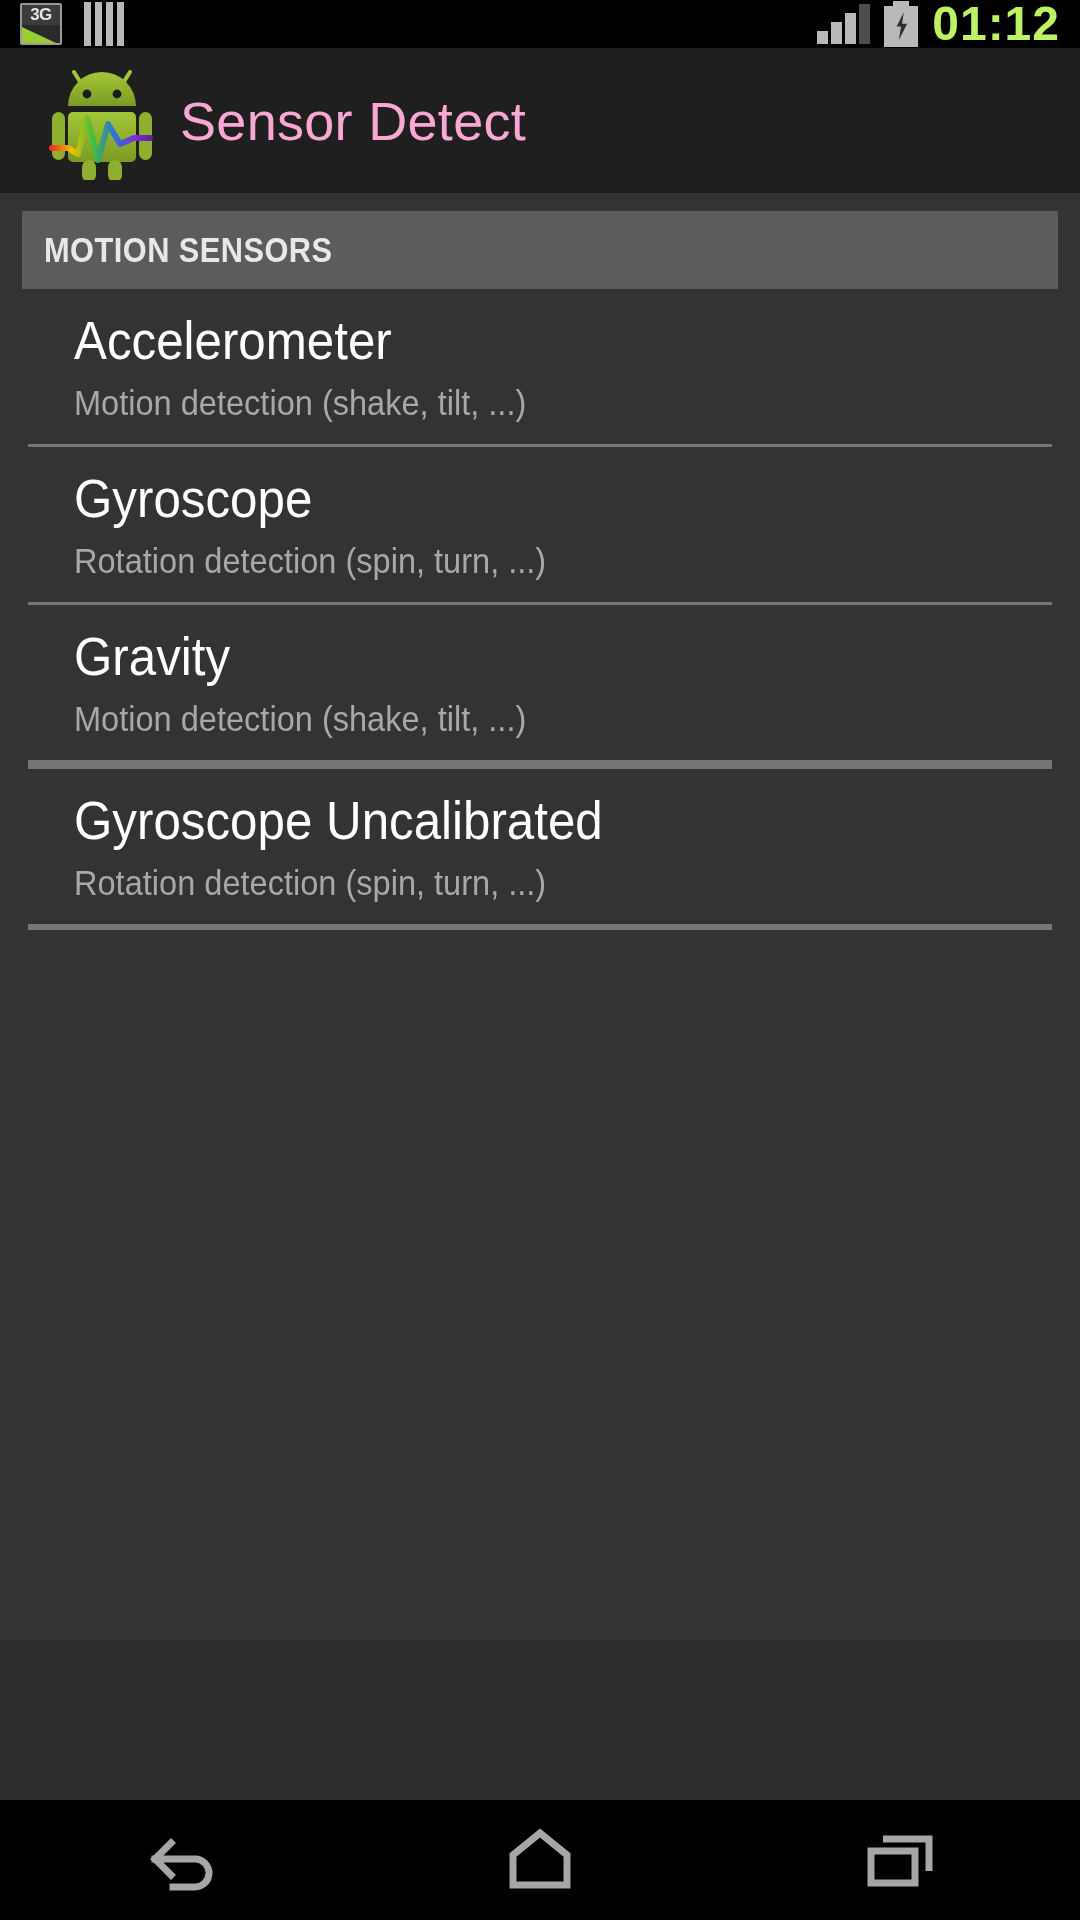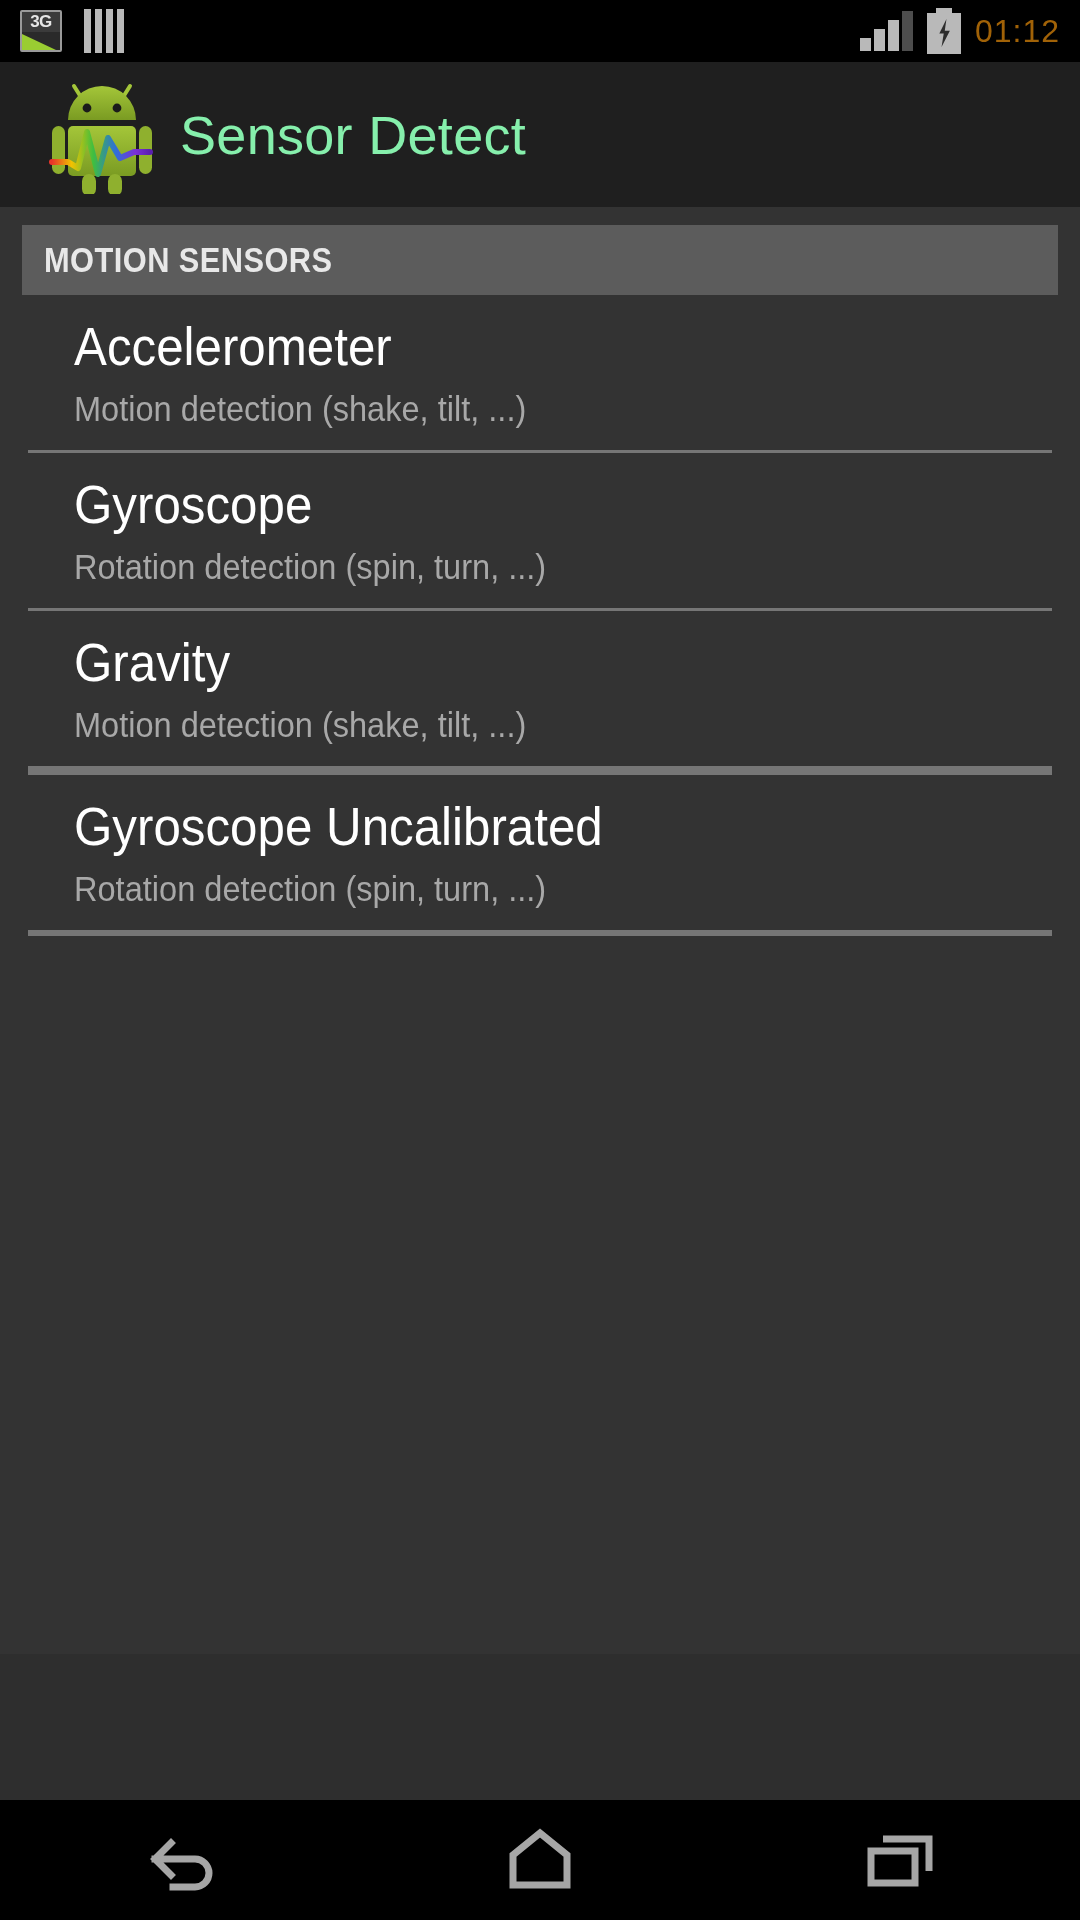--- a/index.html
+++ b/index.html
@@ -6,21 +6,21 @@
   html, body {
     width:1080px; height:1920px;
     background:#000;
     font-family:"Liberation Sans", sans-serif;
     overflow:hidden;
   }
   .device { position:relative; width:1080px; height:1920px; background:#2e2e2e; }
 
   
   .statusbar {
-    position:relative; height:62px; background:#000;
+    position:relative; height:48px; background:#000;
     display:flex; align-items:center; padding:0 20px;
   }
   .sb-left { display:flex; align-items:center; gap:22px; }
   .sb-right { margin-left:auto; display:flex; align-items:center; gap:14px; }
 
   .icon-3g {
     width:42px; height:42px; position:relative;
     background:#3b3b3b; border:2px solid #9a9a9a; border-radius:2px;
     display:flex; flex-direction:column;
   }
@@ -54,36 +54,36 @@
   }
   .battery .body {
     position:absolute; top:5px; left:0; width:34px; height:41px;
     background:#b9b9b9;
   }
   .battery .bolt {
     position:absolute; top:11px; left:9px; width:17px; height:28px;
     background:#2e2e2e;
     clip-path:polygon(62% 0, 20% 52%, 46% 52%, 33% 100%, 82% 42%, 52% 42%);
   }
-  .clock { font-size:32px; color:#a16207; letter-spacing:1px; line-height:1; }
+  .clock { font-size:48px; color:#bef264; letter-spacing:1px; line-height:1;font-weight:bold; }
 
   
   .appbar {
     height:145px; background:#1f1f1f;
     display:flex; align-items:center; padding-left:46px; gap:22px;
   }
   .app-logo { width:112px; height:118px; position:relative; }
-  .app-title { font-size:54px; color:#86efac; letter-spacing:0.3px; }
+  .app-title { font-size:54px; color:#f9a8d4; letter-spacing:0.3px; }
 
   
   .content { background:#333333; height:1447px; overflow:hidden; position:relative; }
 
   .section-header {
     margin:18px 22px 0 22px;
-    height:70px; background:#5c5c5c;
+    height:78px; background:#5c5c5c;
     display:flex; align-items:center; padding-left:22px;
   }
   .section-header span {
     font-size:35px; font-weight:bold; color:#e8e8e8;
     letter-spacing:0.5px;
     transform:scaleX(0.88); transform-origin:left center;
   }
 
   .list { padding:0; }
   .list-item { padding:24px 30px 22px 74px; position:relative; }

